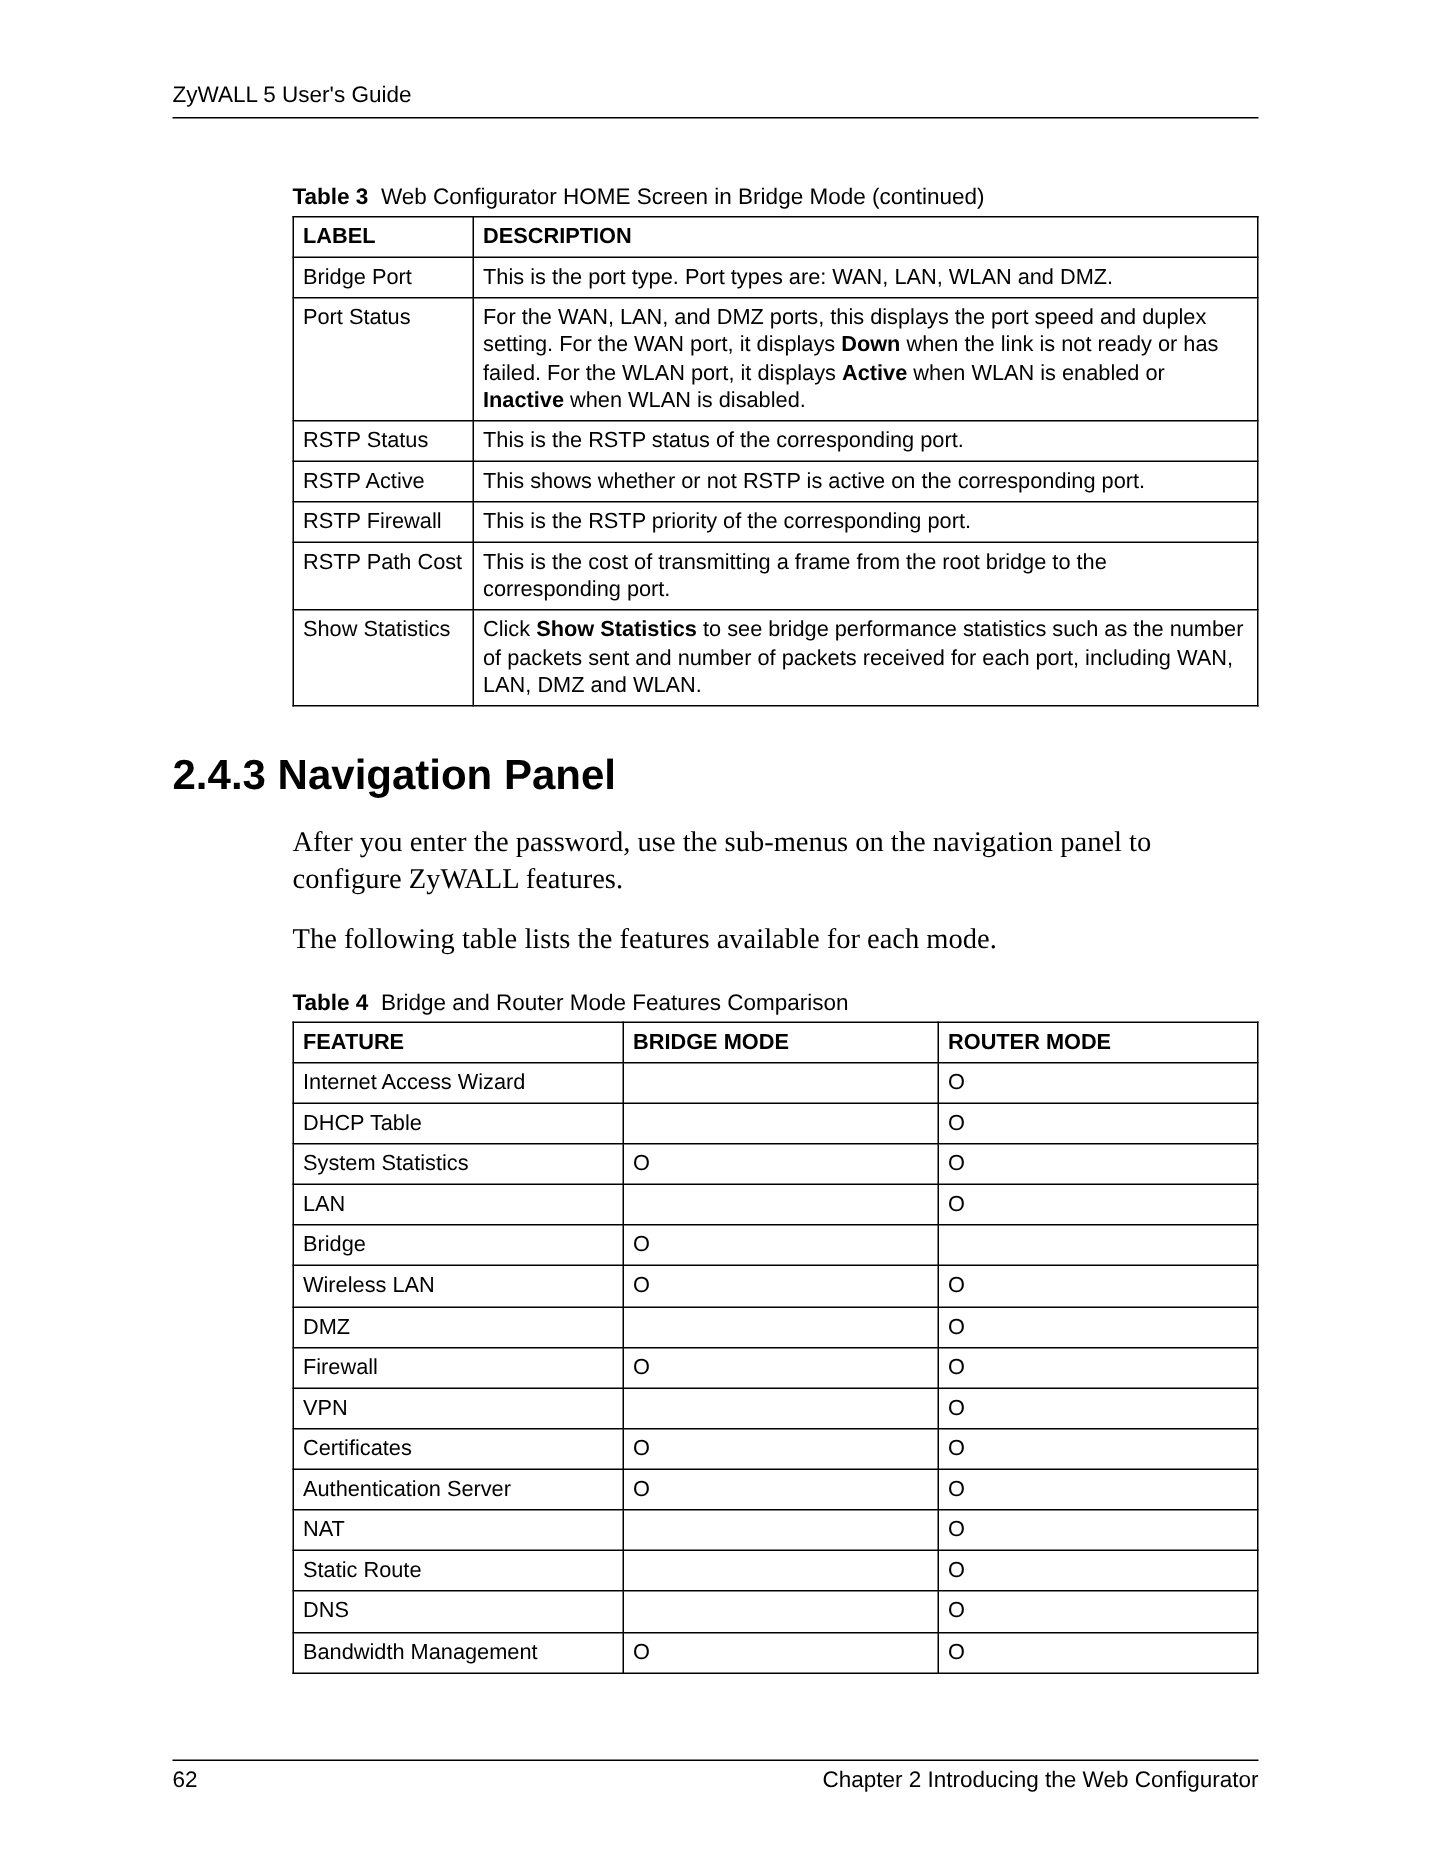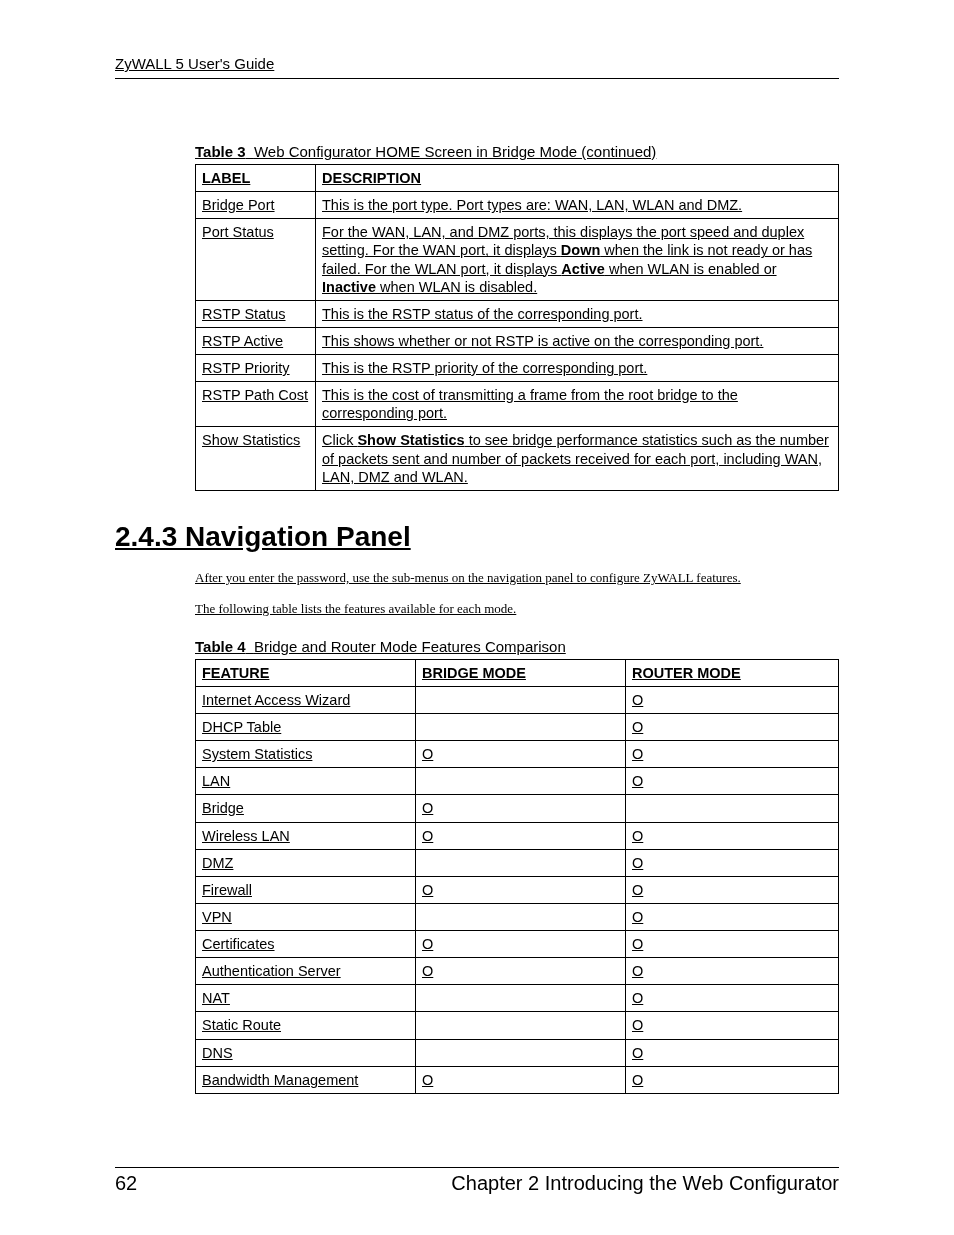--- a/index.html
+++ b/index.html
@@ -10,21 +10,20 @@
     font-family: Arial, Helvetica, sans-serif;
     color: #000;
   }
   .page {
     width: 954px;
     height: 1235px;
     box-sizing: border-box;
     padding: 55px 115px 45px 115px;
     position: relative;
     font-size: 15px;
-    text-decoration: underline;
   }
   .running-header {
     font-size: 15px;
     padding-bottom: 6px;
     border-bottom: 1px solid #000;
   }
   .table-caption {
     font-size: 15px;
     margin-bottom: 4px;
   }
@@ -40,46 +39,46 @@
     padding: 4px 6px;
     text-align: left;
     vertical-align: top;
     line-height: 1.25;
   }
   table.doc th {
     font-weight: bold;
   }
   .t3wrap {
     margin-left: 80px;
-    margin-top: 64px;
+    margin-top: 44px;
   }
   .t4wrap {
     margin-left: 80px;
     margin-top: 20px;
   }
   h2.section {
     font-family: Arial, Helvetica, sans-serif;
     font-weight: bold;
     font-size: 28px;
     margin: 30px 0 16px 0;
   }
   p.body {
     font-family: "Times New Roman", Times, serif;
-    font-size: 13px;
+    font-size: 19px;
     line-height: 1.35;
     margin: 0 0 14px 80px;
   }
   .footer {
     position: absolute;
     left: 115px;
     right: 115px;
     bottom: 40px;
     border-top: 1px solid #000;
     padding-top: 4px;
-    font-size: 20px;
+    font-size: 15px;
     display: flex;
     justify-content: space-between;
   }
 </style>
 </head>
 <body>
 
 <div class="page">
 
   <div class="running-header">ZyWALL 5 User's Guide</div>
@@ -110,21 +109,21 @@
           </tr>
           <tr>
             <td>RSTP Status</td>
             <td>This is the RSTP status of the corresponding port.</td>
           </tr>
           <tr>
             <td>RSTP Active</td>
             <td>This shows whether or not RSTP is active on the corresponding port.</td>
           </tr>
           <tr>
-            <td>RSTP Priority</td>
+            <td>RSTP Firewall</td>
             <td>This is the RSTP priority of the corresponding port.</td>
           </tr>
           <tr>
             <td>RSTP Path Cost</td>
             <td>This is the cost of transmitting a frame from the root bridge to the corresponding port.</td>
           </tr>
           <tr>
             <td>Show Statistics</td>
             <td>Click <b>Show Statistics</b> to see bridge performance statistics such as the number of packets sent and number of packets received for each port, including WAN, LAN, DMZ and WLAN.</td>
           </tr>

